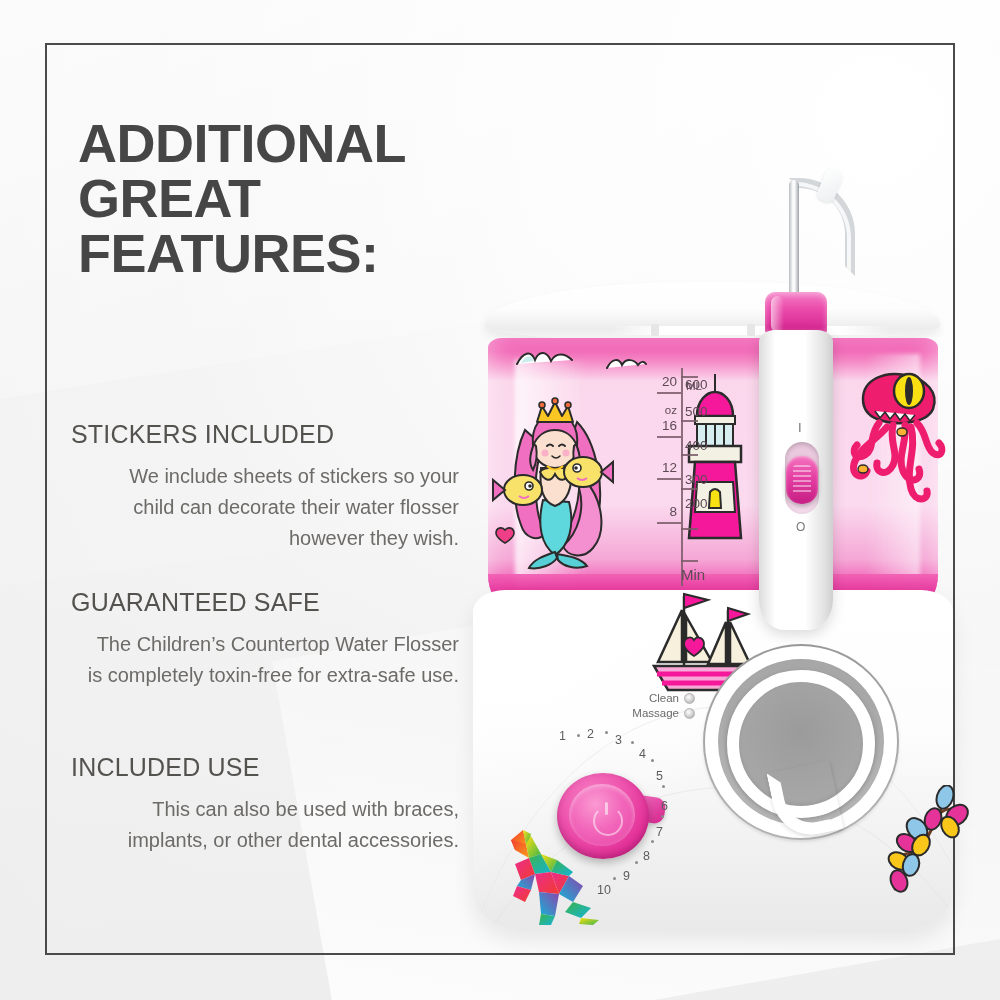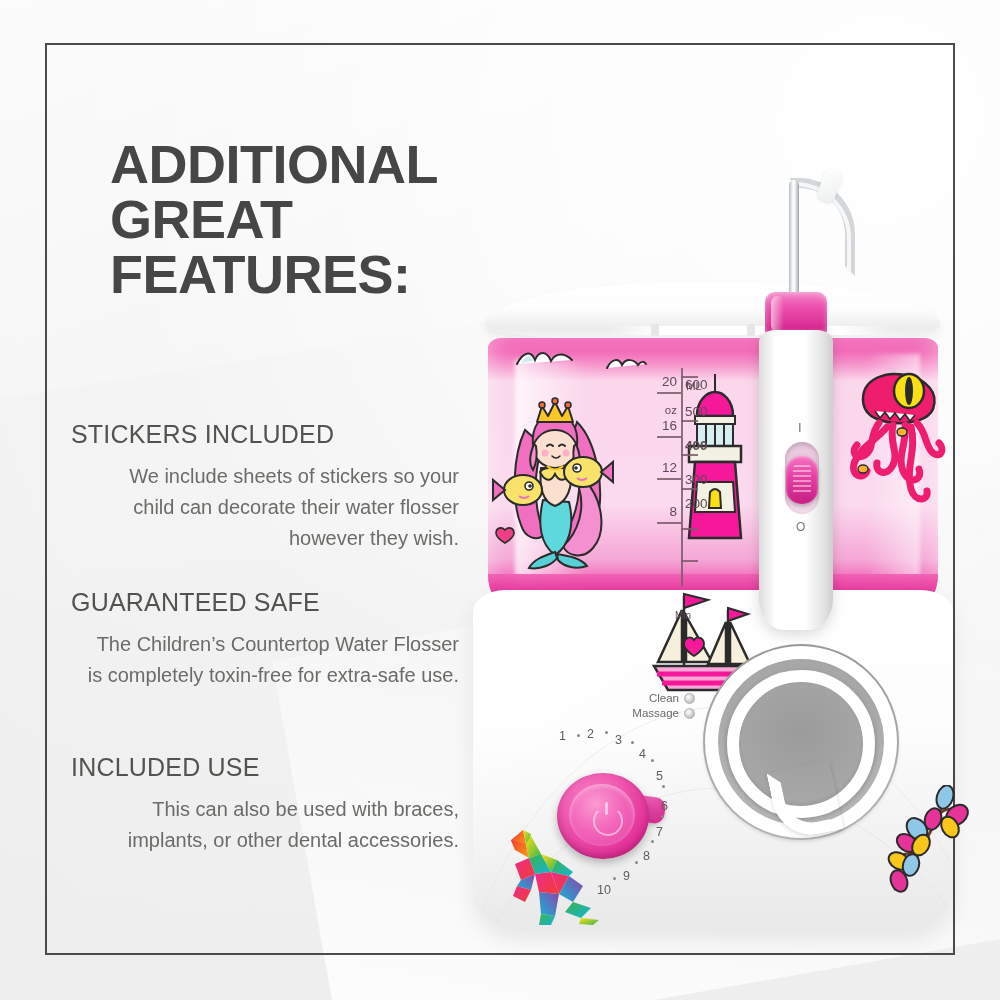--- a/index.html
+++ b/index.html
@@ -25,21 +25,21 @@
   .sheen3{left:30%;top:58%;width:90%;height:40%;
     background:linear-gradient(200deg, rgba(255,255,255,.0), rgba(255,255,255,.9));
     transform:rotate(-10deg);}
 
   .frame{
     position:absolute;left:45px;top:43px;width:910px;height:912px;
     border:2px solid #4a4a4a;box-sizing:border-box;
   }
 
   
-  .copy{position:absolute;left:78px;top:137px;width:420px;margin-left:32px;}
+  .copy{position:absolute;left:78px;top:116px;width:420px;}
   .headline{
     font-weight:bold;color:#464646;font-size:54px;line-height:1.02;
     letter-spacing:-0.5px;margin:0;
   }
   .headline div{white-space:nowrap;}
   .feature{position:absolute;left:71px;width:400px;}
   .f1{top:420px;} .f2{top:588px;} .f3{top:753px;}
   .f-title{
     font-size:25px;color:#54524f;letter-spacing:.2px;margin:0 0 12px 0;
     font-weight:normal;
@@ -96,21 +96,21 @@
   .scale{position:absolute;left:188px;top:190px;width:92px;height:230px;
     font-family:"Liberation Sans",sans-serif;color:#6b5560;}
   .scale .vline{position:absolute;left:38px;top:8px;width:2px;height:218px;background:#7a5c68;opacity:.85;}
   .tick{position:absolute;height:2px;background:#7a5c68;opacity:.85;}
   .tick.r{left:38px;width:17px;}
   .tick.l{left:14px;width:24px;}
   .ml{position:absolute;left:42px;font-size:13.5px;color:#5e4a55;}
   .oz{position:absolute;left:8px;font-size:13.5px;color:#5e4a55;text-align:right;width:26px;}
   .ozu{position:absolute;left:8px;font-size:11.5px;color:#5e4a55;width:26px;text-align:right;}
   .mlu{position:absolute;left:43px;font-size:11.5px;color:#5e4a55;}
-  .minlbl{position:absolute;left:32px;font-size:10px;color:#5e4a55;margin-top:44px;}
+  .minlbl{position:absolute;left:38px;font-size:15px;color:#5e4a55;}
 
   
   .base{
     position:absolute;left:18px;top:420px;width:480px;height:340px;
     background:linear-gradient(180deg,#ffffff 0%,#fdfdfd 40%,#f2f2f2 72%,#e9e9e9 100%);
     border-radius:32px 32px 46px 46px/22px 22px 40px 40px;
     box-shadow:0 10px 22px rgba(0,0,0,.08);
     overflow:hidden;
   }
   .base-sheen{position:absolute;left:-10%;top:8%;width:70%;height:110%;
@@ -529,21 +529,21 @@
       <span class="oz" style="top:14px;">20</span>
       <i class="tick l" style="top:32px;"></i>
       <span class="ozu" style="top:44px;">oz</span>
 
       <span class="ml" style="top:44px;">500</span>
       <i class="tick r" style="top:60px;"></i>
 
       <span class="oz" style="top:58px;">16</span>
       <i class="tick l" style="top:76px;"></i>
 
-      <span class="ml" style="top:78px;font-weight:bold;">400</span>
+      <span class="ml" style="top:78px;">400</span>
       <i class="tick r" style="top:94px;"></i>
 
       <span class="oz" style="top:100px;">12</span>
       <i class="tick l" style="top:118px;"></i>
 
       <span class="ml" style="top:112px;">300</span>
       <i class="tick r" style="top:128px;"></i>
 
       <span class="oz" style="top:144px;">8</span>
       <i class="tick l" style="top:162px;"></i>

